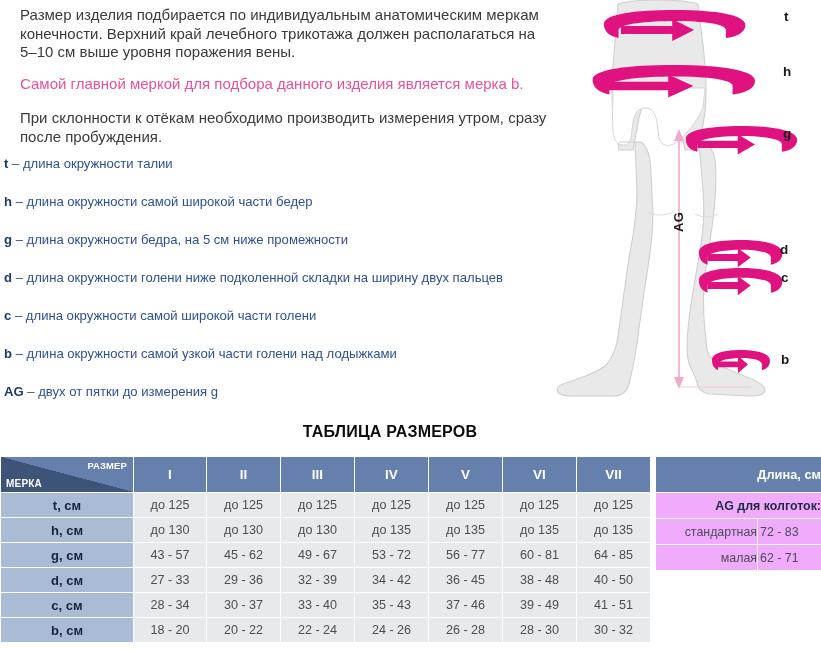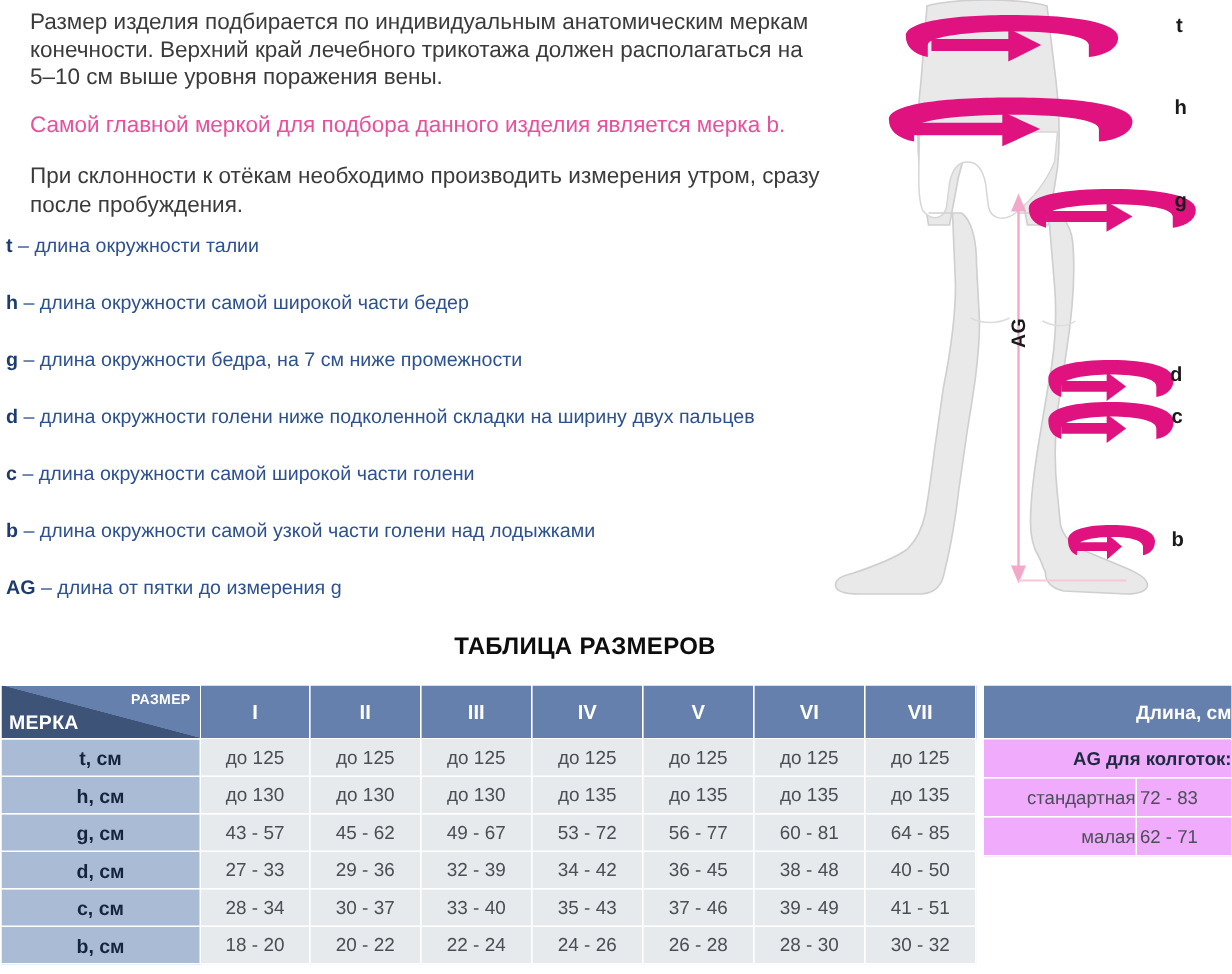--- a/index.html
+++ b/index.html
@@ -148,21 +148,21 @@
     top: 3px;
     font-size: 9.4px;
     font-weight: bold;
     color: #ffffff;
     letter-spacing: 0.2px;
   }
   .corner-cell .lbl-merka {
     position: absolute;
     left: 5px;
     bottom: 3px;
-    font-size: 13px;
+    font-size: 10px;
     font-weight: bold;
     color: #ffffff;
     letter-spacing: 0.2px;
   }
   .size-table tbody th {
     background: #aabbd6;
     color: #16233d;
     font-weight: bold;
     font-size: 13px;
   }
@@ -225,37 +225,37 @@
   <div class="legend-row">
     <span class="key">t</span>
     <span class="desc">– длина окружности талии</span>
   </div>
   <div class="legend-row">
     <span class="key">h</span>
     <span class="desc">– длина окружности самой широкой части бедер</span>
   </div>
   <div class="legend-row">
     <span class="key">g</span>
-    <span class="desc">– длина окружности бедра, на 7 см ниже промежности</span>
+    <span class="desc">– длина окружности бедра, на 5 см ниже промежности</span>
   </div>
   <div class="legend-row">
     <span class="key">d</span>
     <span class="desc">– длина окружности голени ниже подколенной складки на ширину двух пальцев</span>
   </div>
   <div class="legend-row">
     <span class="key">c</span>
     <span class="desc">– длина окружности самой широкой части голени</span>
   </div>
   <div class="legend-row">
     <span class="key">b</span>
     <span class="desc">– длина окружности самой узкой части голени над лодыжками</span>
   </div>
   <div class="legend-row">
     <span class="key">AG</span>
-    <span class="desc">– длина от пятки до измерения g</span>
+    <span class="desc">– двух от пятки до измерения g</span>
   </div>
 </div>
 
 <div class="figure">
   <svg width="266" height="420" viewBox="0 0 266 420">
     <defs>
       <g id="bandArrow">
 
         <path d="M4,14 C4,4 30,0 62,0 C96,0 120,5 120,15 C120,23 112,27 104,28 L104,20 C104,14 86,11 62,11 C40,11 16,14 16,20 L16,28 C8,26 4,21 4,14 Z"></path>
       </g>

